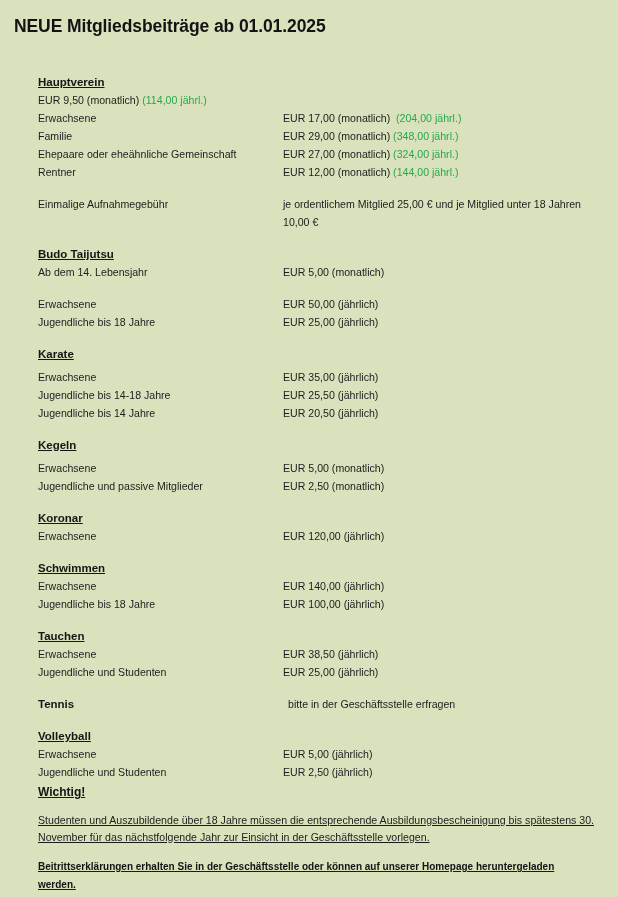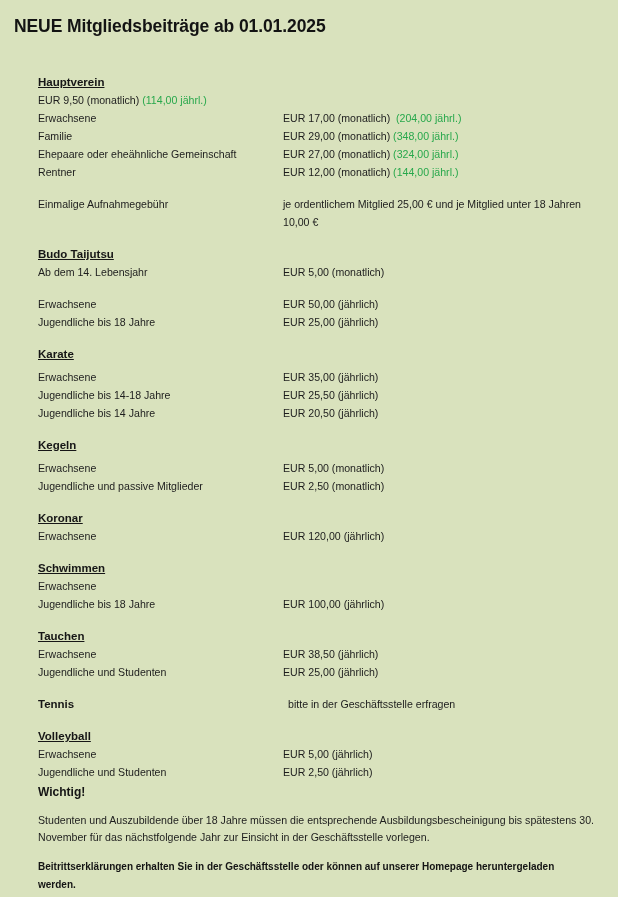--- a/index.html
+++ b/index.html
@@ -105,20 +105,21 @@
 
   
   .spacer-sm { height: 5px; }
 
   
   .notice {
     position: absolute;
     left: 38px;
     top: 783px;
     width: 556px;
+    text-decoration: underline;
   }
   .notice-title {
     font-size: 12px;
     font-weight: bold;
     color: #141414;
     line-height: 18px;
   }
   .notice-para {
     font-size: 10.6px;
     line-height: 16.5px;
@@ -226,20 +227,21 @@
       <div class="row">
         <span class="label">Erwachsene</span>
         <span class="value">EUR 120,00 (jährlich)</span>
       </div>
     </div>
 
     <div class="section">
       <div class="section-title">Schwimmen</div>
       <div class="row">
         <span class="label">Erwachsene</span>
+        <span class="value">EUR 140,00 (jährlich)</span>
       </div>
       <div class="row">
         <span class="label">Jugendliche bis 18 Jahre</span>
         <span class="value">EUR 100,00 (jährlich)</span>
       </div>
     </div>
 
     <div class="section">
       <div class="section-title">Tauchen</div>
       <div class="row">

